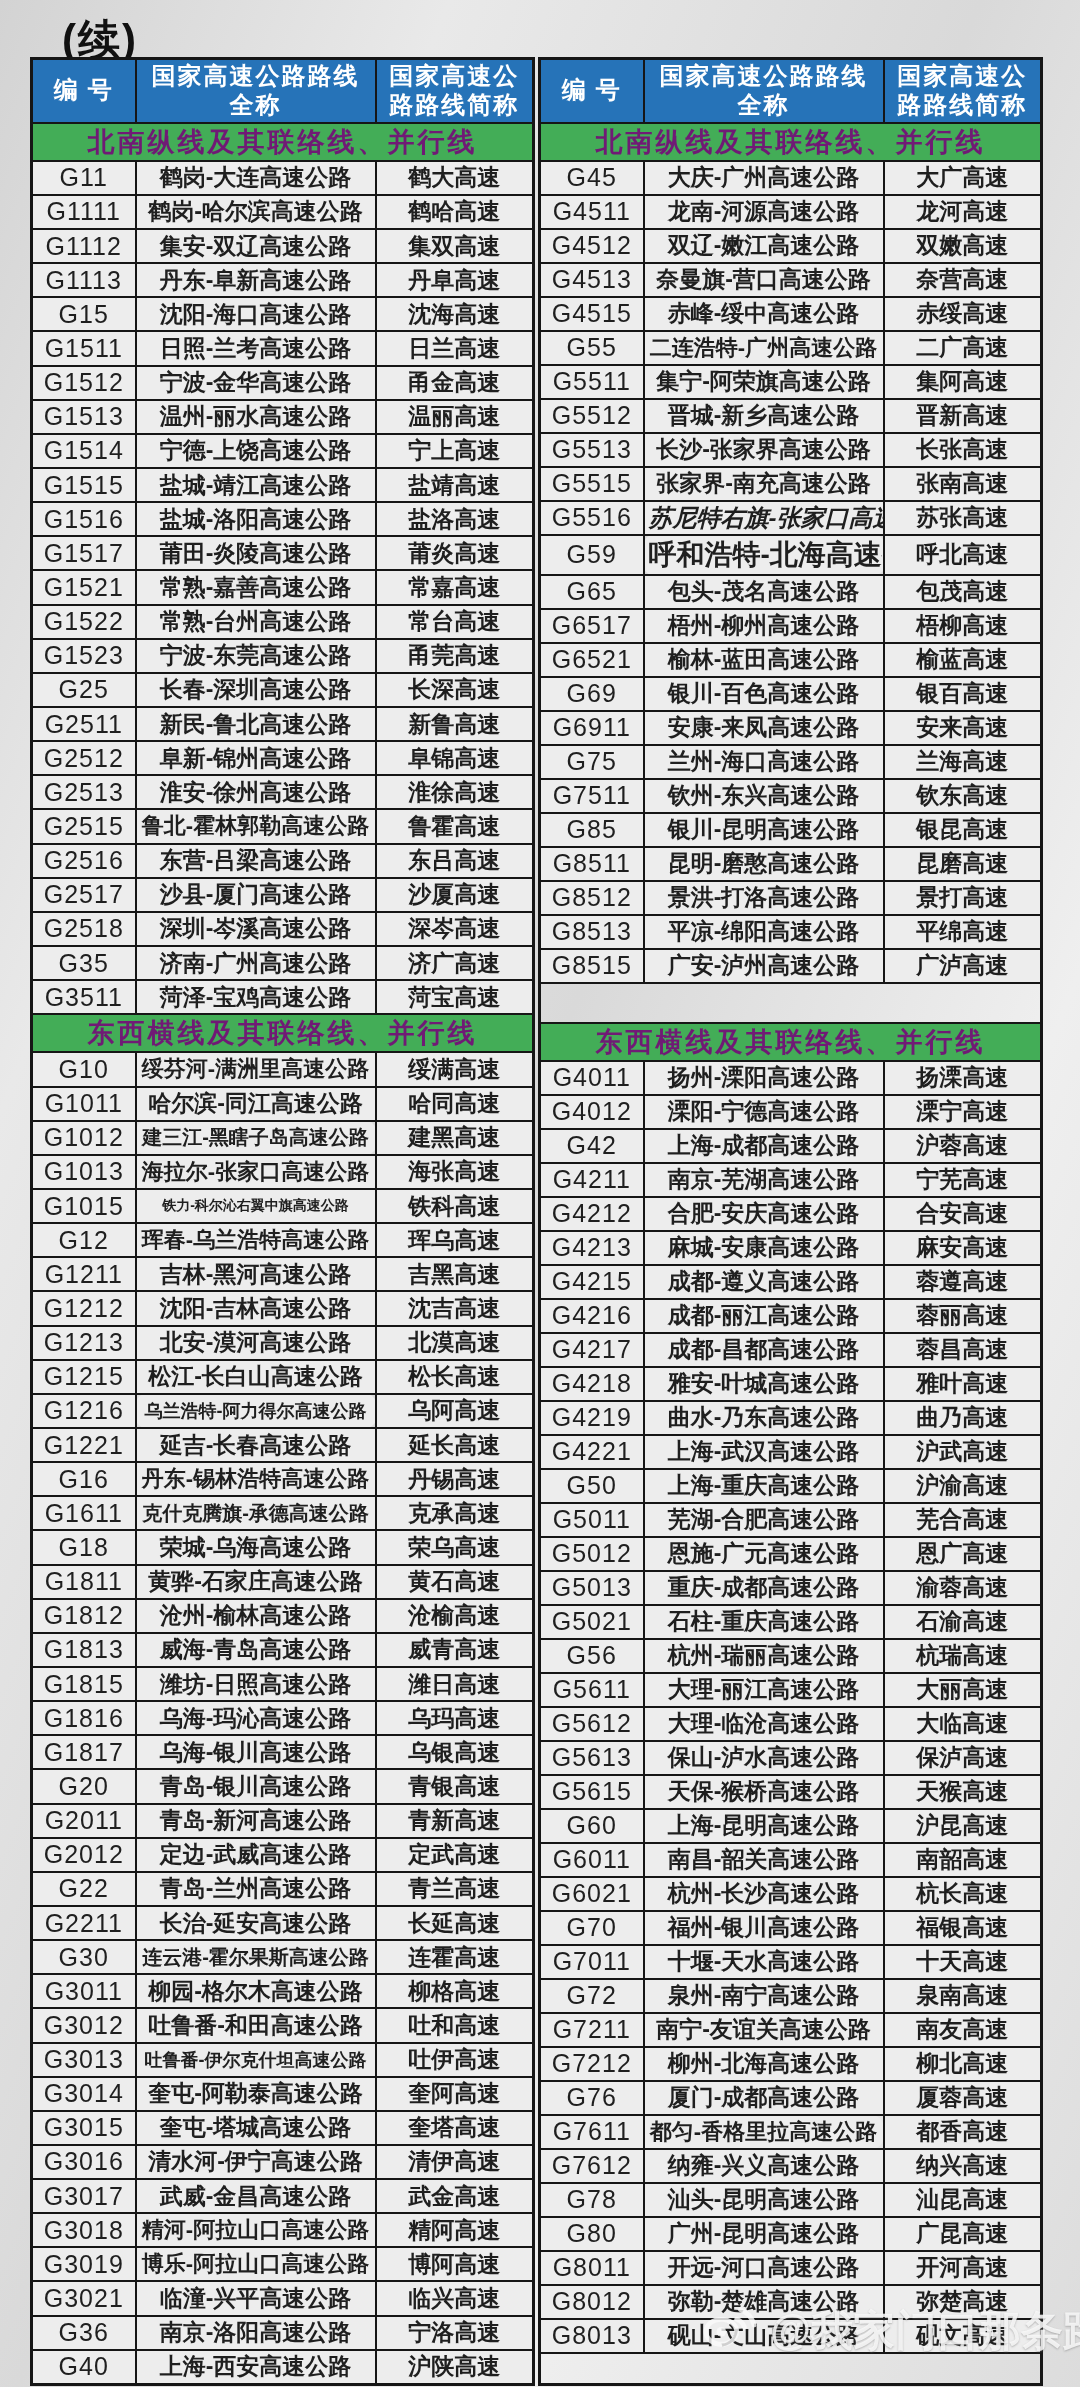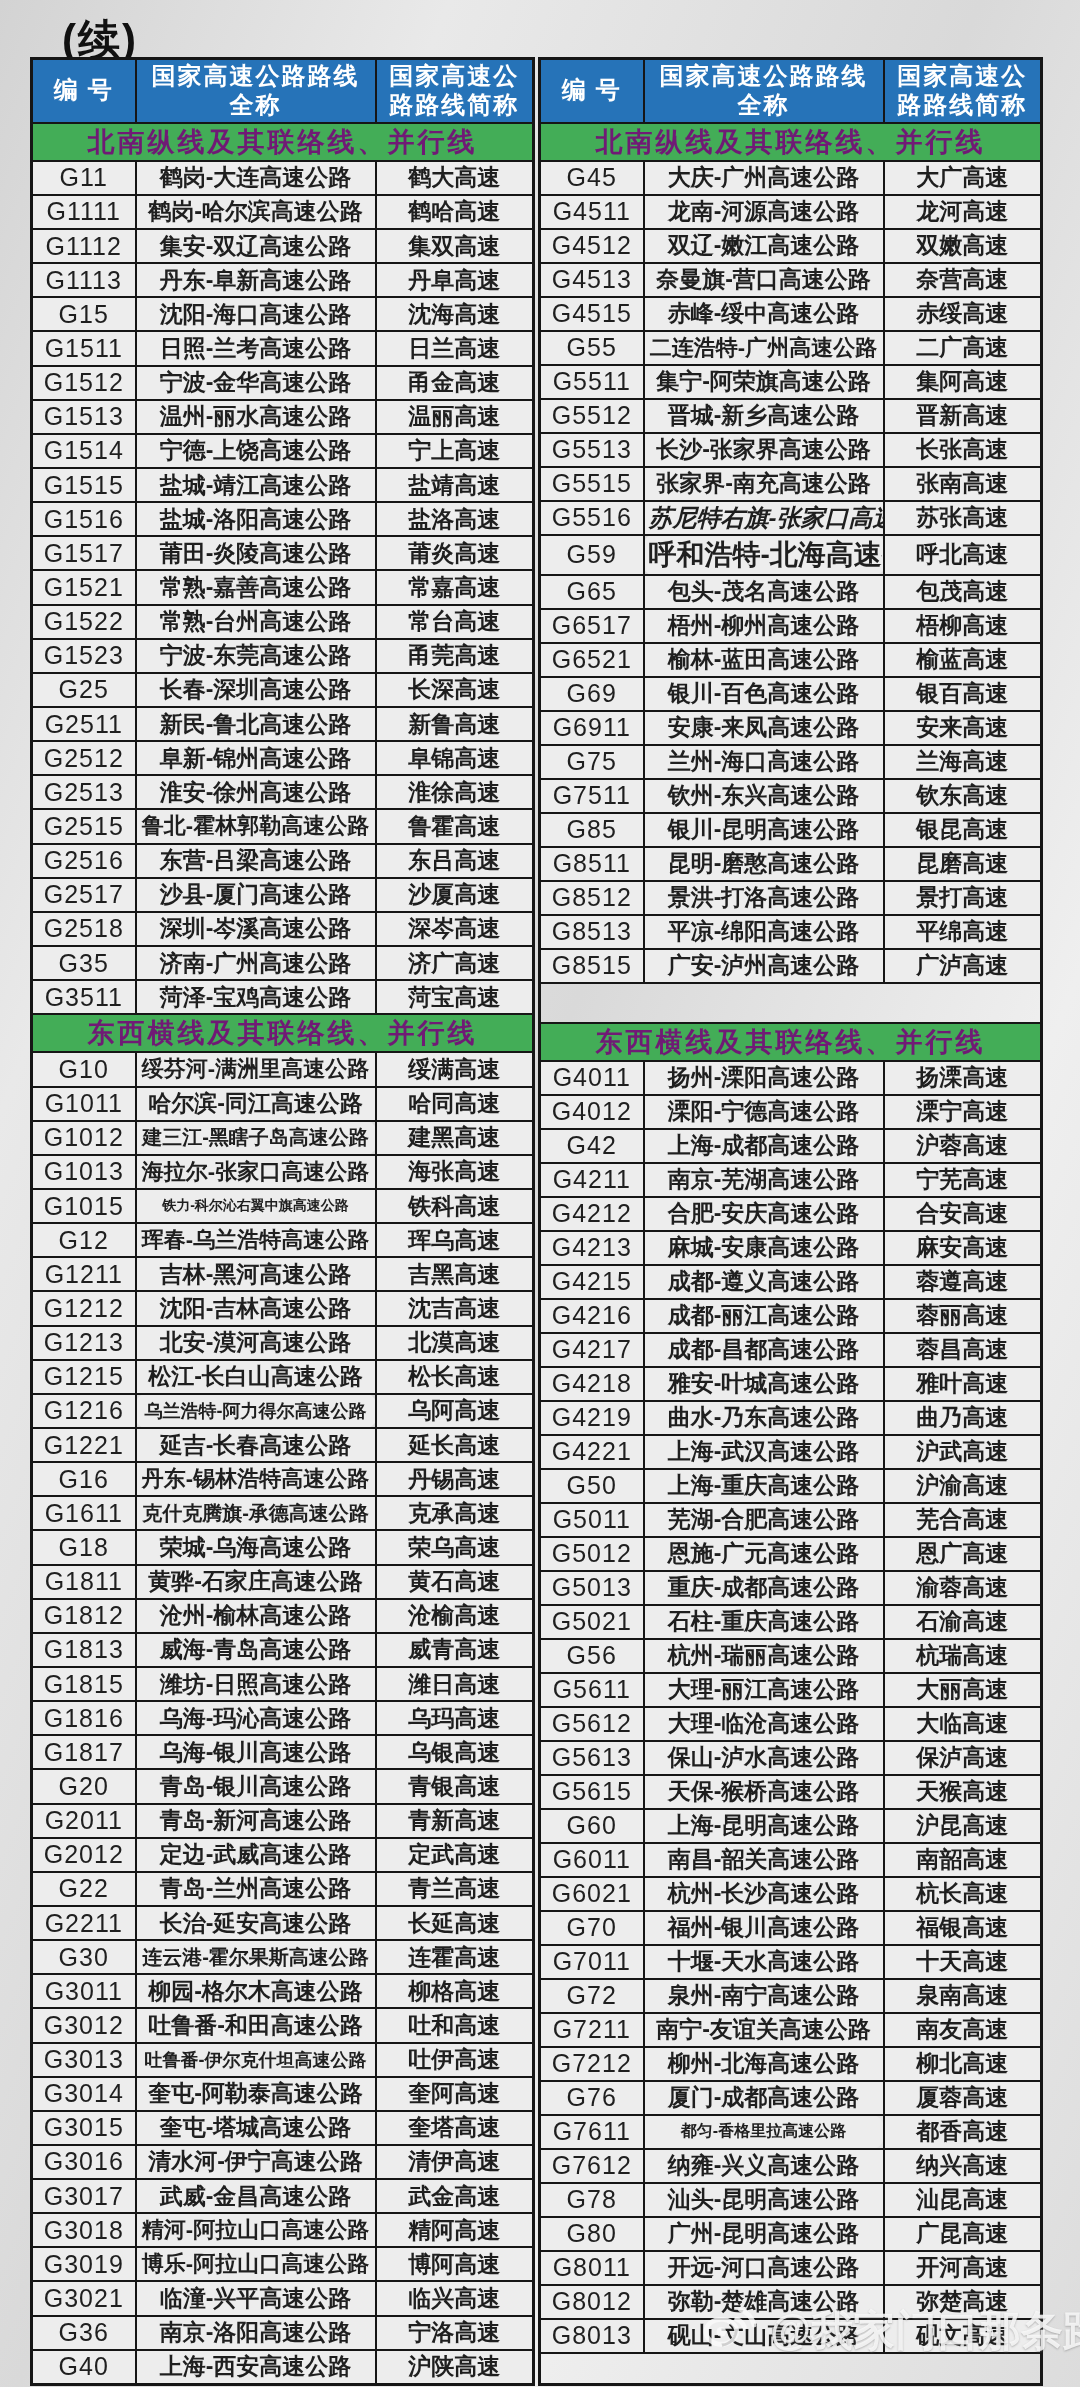--- a/index.html
+++ b/index.html
@@ -733,21 +733,21 @@
           <td class="c-full fit">柳州-北海高速公路</td>
           <td class="c-short">柳北高速</td>
         </tr>
         <tr class="data-row">
           <td class="c-code">G76</td>
           <td class="c-full fit">厦门-成都高速公路</td>
           <td class="c-short">厦蓉高速</td>
         </tr>
         <tr class="data-row">
           <td class="c-code">G7611</td>
-          <td class="c-full fit" style="font-size: 16px; border-radius: 13px;">都匀-香格里拉高速公路</td>
+          <td class="c-full fit" style="font-size: 22px; border-radius: 13px;">都匀-香格里拉高速公路</td>
           <td class="c-short">都香高速</td>
         </tr>
         <tr class="data-row">
           <td class="c-code">G7612</td>
           <td class="c-full fit">纳雍-兴义高速公路</td>
           <td class="c-short">纳兴高速</td>
         </tr>
         <tr class="data-row">
           <td class="c-code">G78</td>
           <td class="c-full fit">汕头-昆明高速公路</td>

